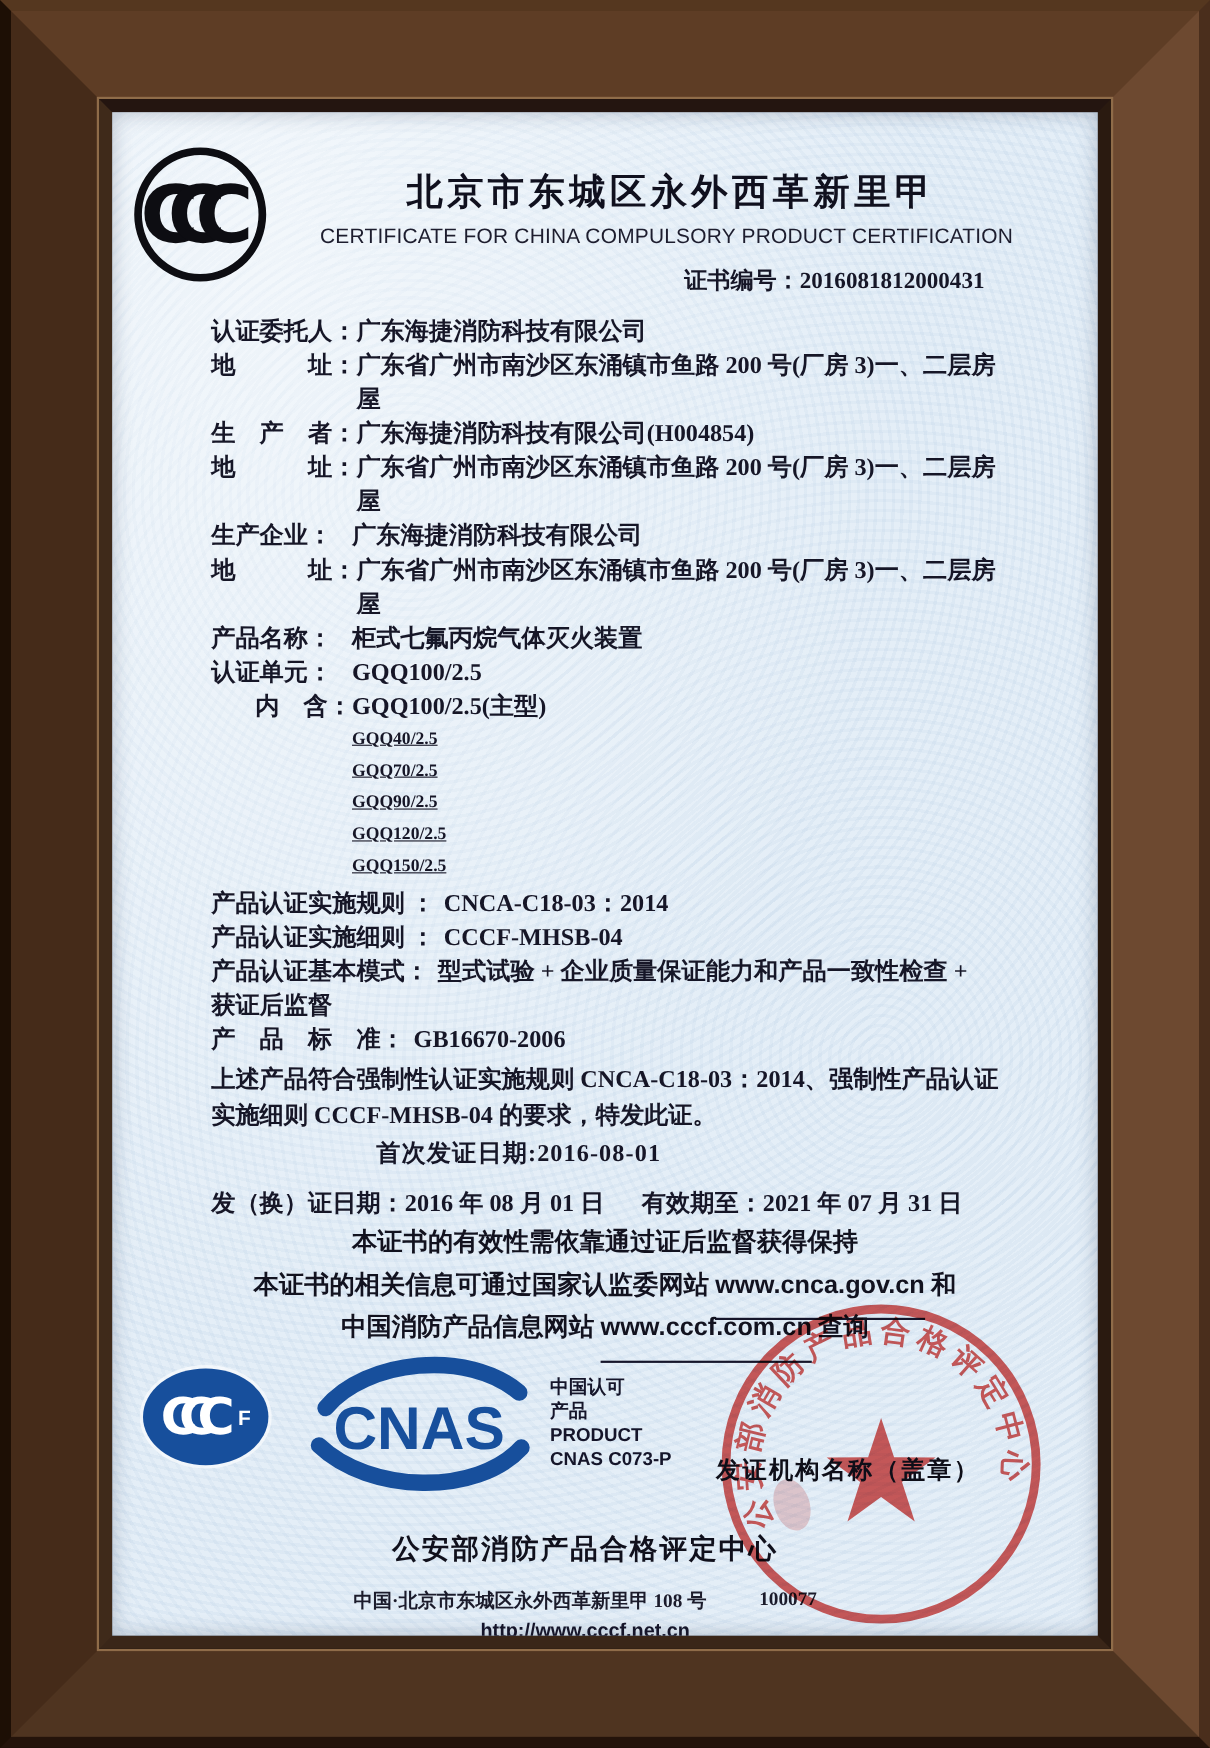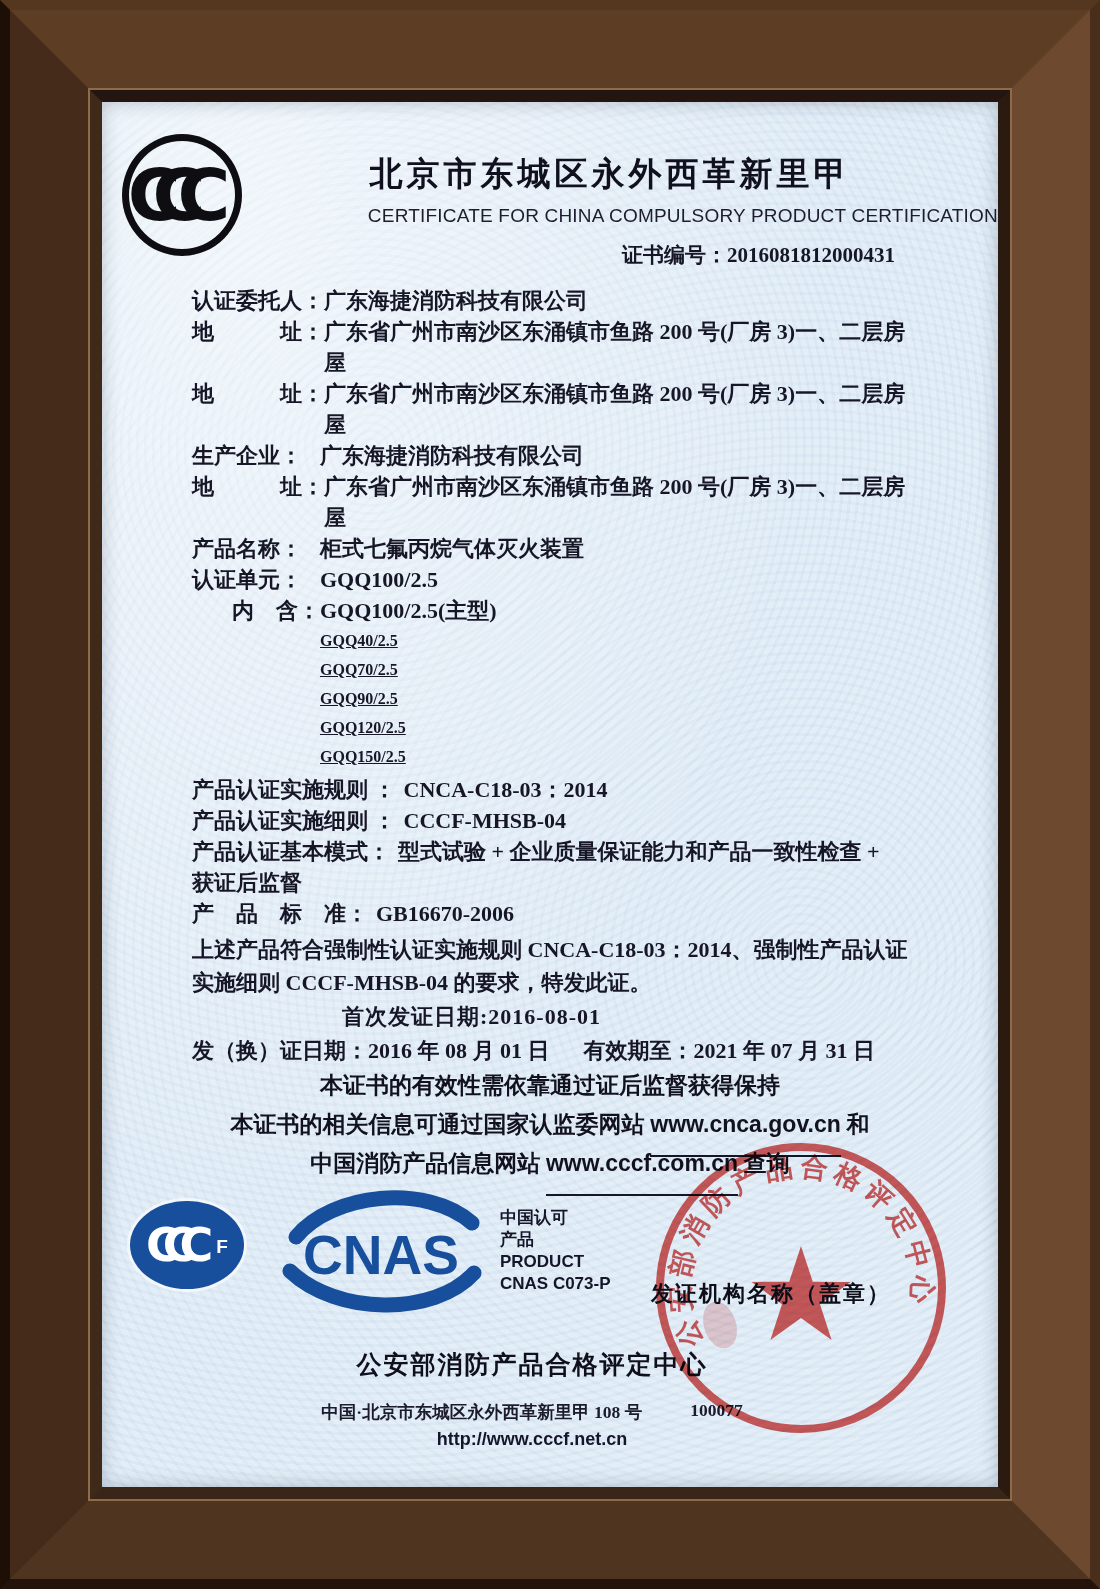--- a/index.html
+++ b/index.html
@@ -41,38 +41,38 @@
     padding-right:6px;
   }
   .ccc-logo .c{
     font-family:"DejaVu Sans",sans-serif;font-weight:bold;
     font-size:72px;line-height:1;color:#0d0d12;
   }
   .ccc-logo .c + .c{margin-left:-28px;}
   
   .title{margin:0;padding:50px 0 0 120px;text-align:center;
     font-size:33px;font-weight:bold;letter-spacing:4px;color:#10101e;}
-  .subtitle{padding:8px 0 0 112px;text-align:right;
+  .subtitle{padding:8px 0 0 112px;text-align:center;
     font-family:"Liberation Sans","DejaVu Sans",sans-serif;
     font-size:19px;color:#1d1d2e;letter-spacing:.2px;}
   .certno{margin:14px 0 0 520px;font-size:21px;font-weight:bold;}
   
   .fields{margin:16px 0 0 90px;font-size:22px;font-weight:bold;line-height:31px;}
   .row{display:flex;}
   .lbl{flex:0 0 128px;white-space:pre;}
   .row.indent .lbl{text-align:right;}
   .val{width:592px;}
   .variants{margin-left:218px;font-size:16px;font-weight:bold;line-height:29px;text-decoration:underline;}
   
   .rules{margin:3px 0 0 90px;font-size:22px;font-weight:bold;line-height:31px;width:712px;}
   .rlbl{white-space:pre;}
   .rval{margin-left:8px;}
   .statement{margin:4px 0 0 90px;width:730px;font-size:22px;font-weight:bold;line-height:33px;}
   .first-issue{margin:3px 0 0 240px;font-size:22px;font-weight:bold;letter-spacing:1px;}
-  .issue-row{margin:4px 0 0 90px;font-size:22px;font-weight:bold;display:flex;gap:34px;}
+  .issue-row{margin:16px 0 0 90px;font-size:22px;font-weight:bold;display:flex;gap:34px;}
   
   .notes{margin-top:0;text-align:center;font-size:23px;font-weight:bold;line-height:39px;color:#12121f;}
   .u{border-bottom:2px solid #15152a;padding-bottom:18px;
      font-family:"Liberation Sans","DejaVu Sans",sans-serif;font-weight:bold;}
   
   .bottom{position:relative;height:265px;margin-top:10px;}
   .cccf{
     position:absolute;left:28px;top:8px;width:114px;height:88px;
     background:#174f9c;border-radius:50%;
     display:flex;align-items:center;justify-content:center;
@@ -123,20 +123,24 @@
      <div class="fields">
        <div class="row">
               <span class="lbl">认证委托人：</span>
               <span class="val">广东海捷消防科技有限公司</span>
             </div>
        <div class="row">
               <span class="lbl">地　　　址：</span>
               <span class="val">广东省广州市南沙区东涌镇市鱼路 200 号(厂房 3)一、二层房屋</span>
             </div>
        <div class="row">
+              <span class="lbl">生　产　者：</span>
+              <span class="val">广东海捷消防科技有限公司(H004854)</span>
+            </div>
+       <div class="row">
               <span class="lbl">地　　　址：</span>
               <span class="val">广东省广州市南沙区东涌镇市鱼路 200 号(厂房 3)一、二层房屋</span>
             </div>
        <div class="row">
               <span class="lbl">生产企业：</span>
               <span class="val">广东海捷消防科技有限公司</span>
             </div>
        <div class="row">
               <span class="lbl">地　　　址：</span>
               <span class="val">广东省广州市南沙区东涌镇市鱼路 200 号(厂房 3)一、二层房屋</span>

